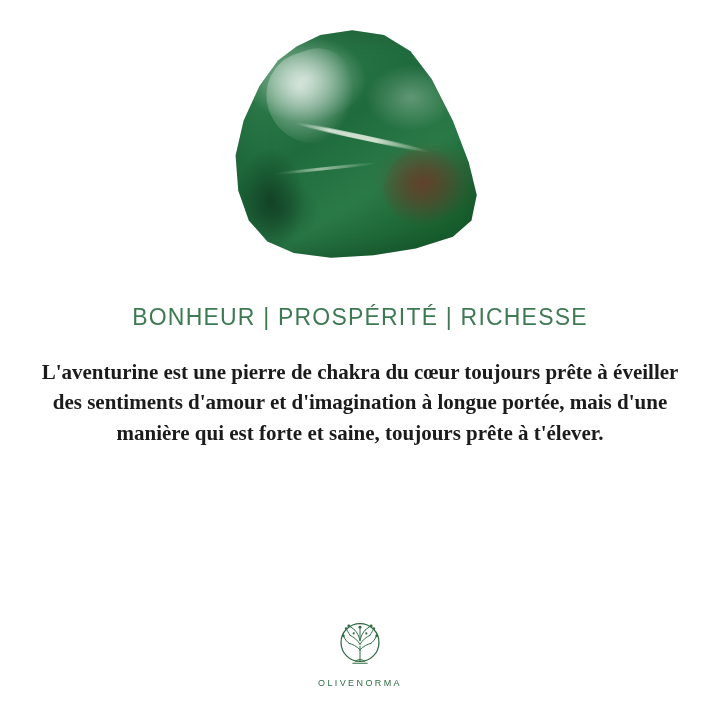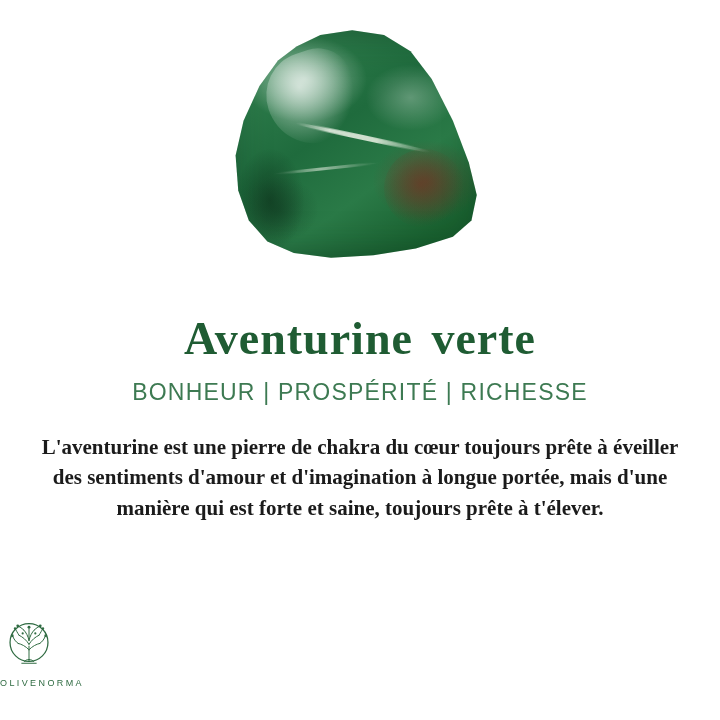--- a/index.html
+++ b/index.html
@@ -128,21 +128,21 @@
   }
 
   
   .logo-area {
     position: absolute;
     left: 0;
     right: 0;
     bottom: 32px;
     display: flex;
     flex-direction: column;
-    align-items: flex-start;
+    align-items: center;
   }
   .logo-tree {
     width: 58px;
     height: 56px;
     display: block;
   }
   .logo-text {
     font-family: "Liberation Sans", sans-serif;
     font-size: 9px;
     letter-spacing: 2.4px;
@@ -160,21 +160,20 @@
       <div class="stone">
         <div class="stone-highlight"></div>
         <div class="stone-vein vein-1"></div>
         <div class="stone-vein vein-2"></div>
         <div class="stone-rust"></div>
         <div class="stone-dark-edge"></div>
       </div>
     </div>
   </div>
 
-  <h1 class="title">Aventurine  verte</h1>
 
   <div class="subtitle">BONHEUR | PROSPÉRITÉ | RICHESSE</div>
 
   <p class="description">L'aventurine est une pierre de chakra du cœur toujours prête à éveiller des sentiments d'amour et d'imagination à longue portée, mais d'une manière qui est forte et saine, toujours prête à t'élever.</p>
 
   <div class="logo-area">
     <svg class="logo-tree" viewBox="0 0 64 62" aria-hidden="true">
       <g fill="none" stroke="#2f6b42" stroke-width="1.1" stroke-linecap="round">
         <circle cx="32" cy="26" r="21" stroke-width="1.4"></circle>
         <path d="M32 47 L32 30"></path>

